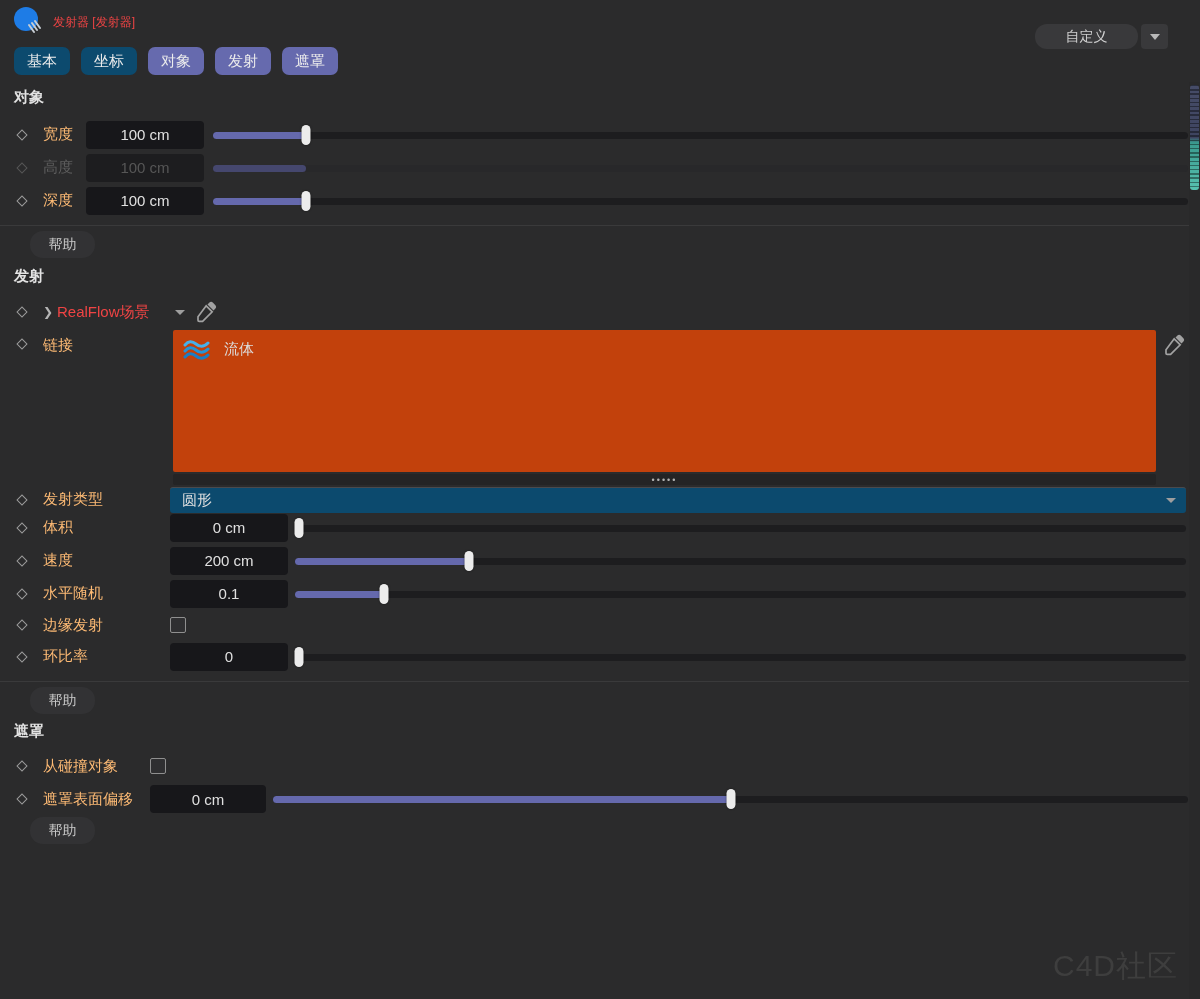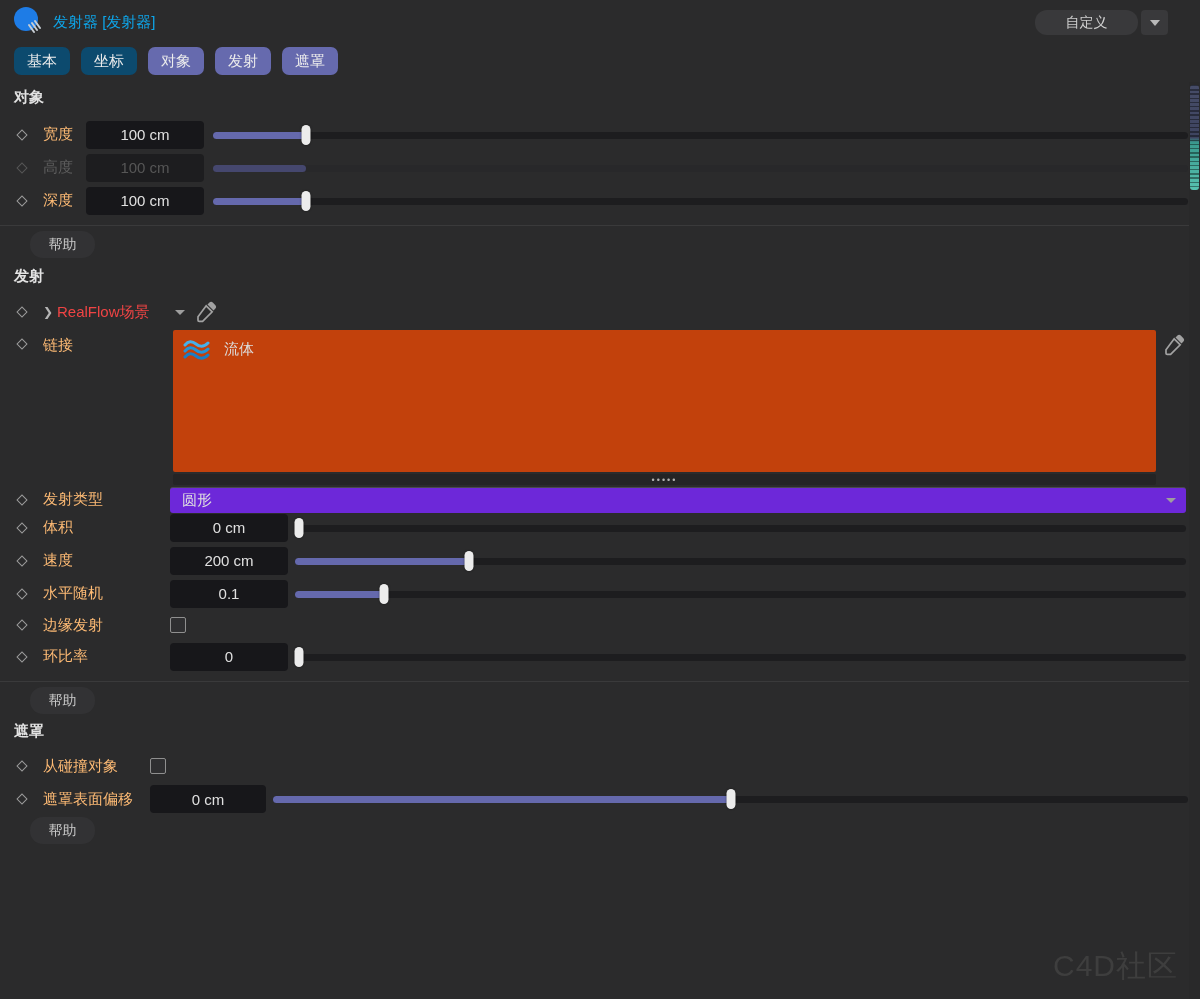--- a/index.html
+++ b/index.html
@@ -5,22 +5,22 @@
   * { margin:0; padding:0; box-sizing:border-box; }
   html,body { background:#2b2b2c; }
   .app {
     position:relative; width:1200px; height:999px; overflow:hidden;
     background:#2b2b2c; font-family:"Liberation Sans", sans-serif;
     color:#c9c9c9; font-size:15px;
   }
 
   
   .hdr { display:flex; align-items:center; height:44px; padding-left:12px; }
-  .hdr-title { margin-left:9px; color:#0ea5e9; font-size:15px; }
-  .preset-wrap { position:absolute; top:10px; right:32px; display:flex; align-items:center;justify-content:center; }
+  .hdr-title { margin-left:9px; color:#ef4444; font-size:12px; }
+  .preset-wrap { position:absolute; top:24px; right:32px; display:flex; align-items:center;justify-content:center; }
   .preset-pill {
     width:103px; height:25px; background:#39393b; border-radius:12px;
     display:flex; align-items:center; justify-content:center; color:#cfcfcf; font-size:14px;
     cursor:default;
   }
   .preset-arrow-btn {
     width:27px; height:25px; margin-left:3px; background:#39393b; border-radius:4px;
     display:flex; align-items:center; justify-content:center;
   }
   .tri-down { width:0; height:0; border-left:5px solid transparent; border-right:5px solid transparent; border-top:6px solid #b9b9b9; }
@@ -97,21 +97,21 @@
   .grip-bar {
     margin-top:2px; height:11px; background:#242425; border-radius:2px;
     display:flex; align-items:center; justify-content:center;
   }
   .grip-dots { color:#b0b0b0; font-size:9px; letter-spacing:2px; line-height:6px; }
   .link-row .pen-btn { margin-top:3px; }
 
   .type-row { margin-top:6px; height:17px; padding-right:14px; }
   .type-row .lbl { width:117px; }
   .dropdown {
-    flex:1; height:26px; margin-left:10px; background:#6d28d9; border-radius:3px;
+    flex:1; height:26px; margin-left:10px; background:#0c4a6e; border-radius:3px;
     border-top:1px solid #4a4a4d; display:flex; align-items:center; color:#e0e0e0;
     padding:0 10px 0 12px;
   }
   .dropdown .dd-text { flex:1; }
 
   .emit-row .lbl { width:117px; }
   .emit-row .valbox { width:118px; }
   .emit-row .slider { margin:0 14px 0 7px; }
   .emit-rows { margin-top:3px; }
 

